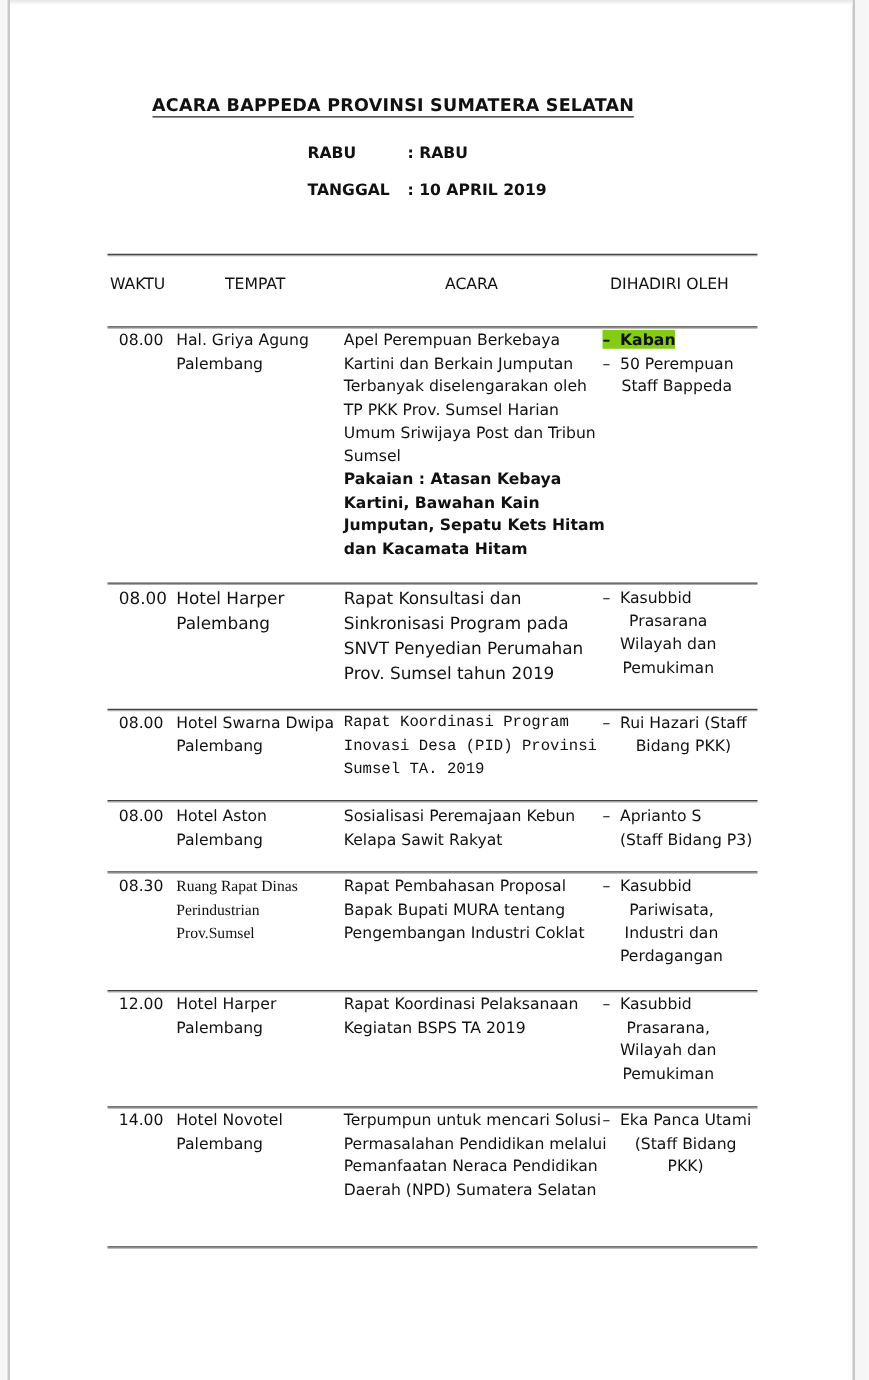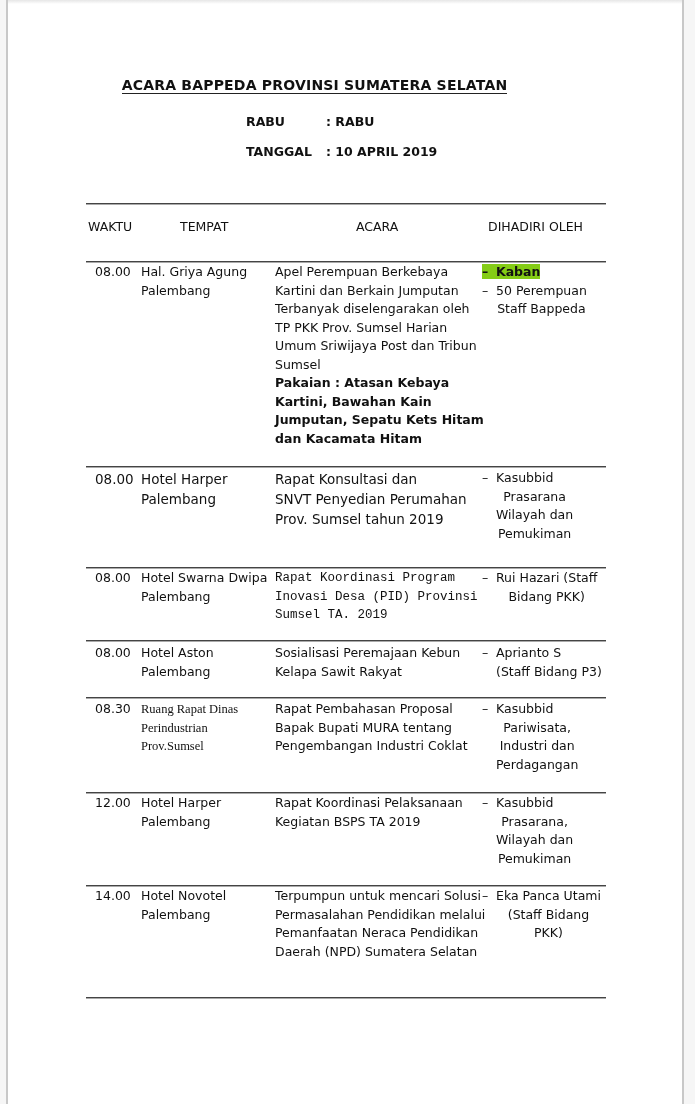--- a/index.html
+++ b/index.html
@@ -129,20 +129,21 @@
 <div class="rule" style="top:466px;"></div>
 
 <div>
   <div class="cell" style="left:95px;top:469px;font-size:13.5px;line-height:20px;">08.00</div>
   <div class="cell" style="left:141px;top:469px;font-size:13.5px;line-height:20px;">
     <span class="ln">Hotel Harper</span>
     <span class="ln">Palembang</span>
   </div>
   <div class="cell" style="left:275px;top:469px;font-size:13.5px;line-height:20px;">
     <span class="ln">Rapat Konsultasi dan</span>
+    <span class="ln">Sinkronisasi Program pada</span>
     <span class="ln">SNVT Penyedian Perumahan</span>
     <span class="ln">Prov. Sumsel tahun 2019</span>
   </div>
   <div class="cell" style="left:482px;top:469px;">
     <span class="ln"><span class="dash">–</span><span>Kasubbid</span></span>
     <span class="ln ind">Prasarana</span>
     <span class="ln ind">Wilayah dan</span>
     <span class="ln ind">Pemukiman</span>
   </div>
 </div>

